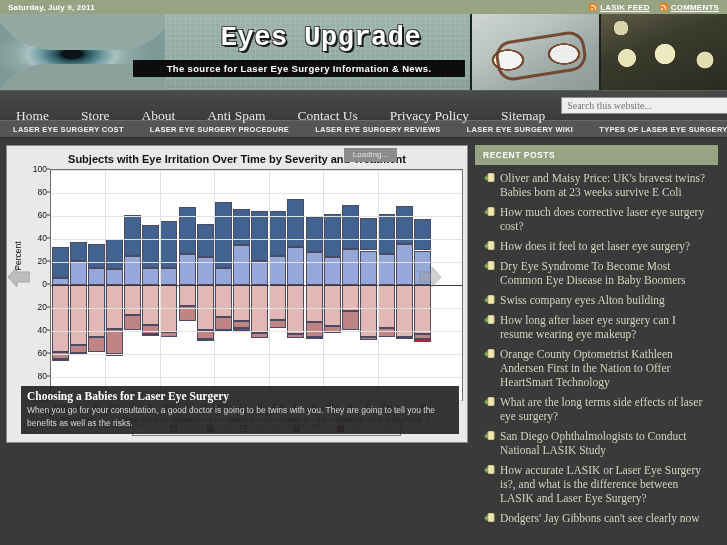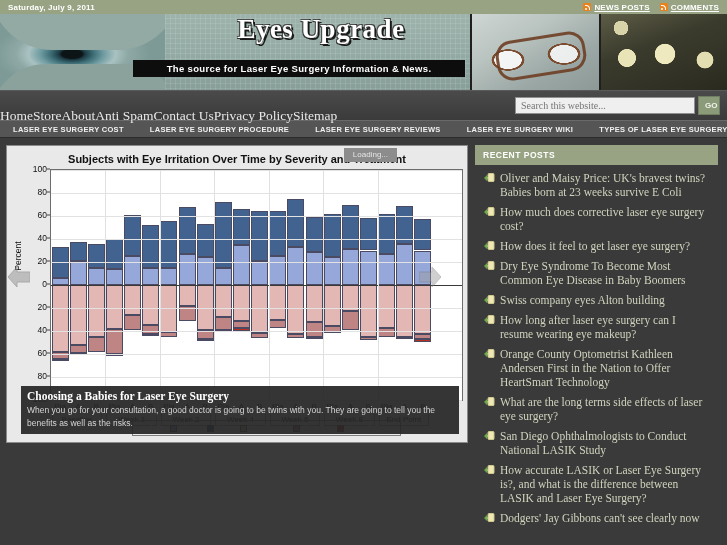--- a/index.html
+++ b/index.html
@@ -53,22 +53,22 @@
   }
   .eyelid{
     position:absolute; left:-10px; top:-26px; width:190px; height:62px;
     background:#93aaa4; border-radius:0 0 95px 95px;
   }
   .eyelid2{
     position:absolute; left:-10px; bottom:-30px; width:190px; height:56px;
     background:#8ba29c; border-radius:95px 95px 0 0;
   }
   .site-title{
-    position:absolute; left:175px; top:0; width:292px; text-align:center;
-    font-family:Liberation Serif, serif;
+    position:absolute; left:175px; top:9px; width:292px; text-align:center;
+    font-family:Liberation Mono, monospace;
     font-size:27px; font-weight:bold; color:#ffffff; letter-spacing:.5px;
     text-shadow:2px 2px 0 #1a1a1a, -1px -1px 0 #4d4d4d, 1px -1px 0 #333, -1px 1px 0 #333;
   }
   .tagline{
     position:absolute; left:133px; top:46px; width:332px;
     background:#0d0d0d; color:#ffffff; text-align:center;
     font-family:"Liberation Sans", sans-serif;
     font-size:9.5px; font-weight:bold; letter-spacing:.35px;
     padding:3px 0;
   }
@@ -94,21 +94,21 @@
       linear-gradient(160deg,#5d5c46 0%, #3b3b2d 40%, #2a2a20 100%);
   }
 
   
   .mainnav{
     height:30px; background:linear-gradient(180deg,#4a4a4a 0%,#3b3b3b 100%);
     display:flex; align-items:center; border-top:1px solid #5a5a5a;
   }
   .mainnav a{
     color:#e8e8e8; text-decoration:none; font-size:13.5px;
-    padding:0 0; white-space:nowrap;margin-top:20px;
+    padding:0 16px; white-space:nowrap;margin-top:20px;
   }
   .searchwrap{ margin-left:auto; display:flex; align-items:center; padding-right:7px; }
   .searchbox{
     width:180px; height:17px; background:#efefef; border:1px solid #8f8f8f;
     font-family:"Liberation Serif", serif; font-size:10px; color:#444;
     padding:0 5px; outline:none;
   }
   .gobtn{
     width:22px; height:19px; margin-left:3px; background:#8b9a79;
     border:1px solid #6f7d60; color:#f2f2ea;
@@ -241,21 +241,21 @@
 </head>
 <body>
 
 <div class="page">
 
   <div class="utilbar">
     <span>Saturday, July 9, 2011</span>
     <span class="util-right">
       <a class="util-link" href="#">
         <span class="rss"></span>
-        <span>NEWS POSTS</span>
+        <span>LASIK FEED</span>
       </a>
       <a class="util-link" href="#">
         <span class="rss"></span>
         <span>COMMENTS</span>
       </a>
     </span>
   </div>
 
   <div class="header">
     <div class="banner">

